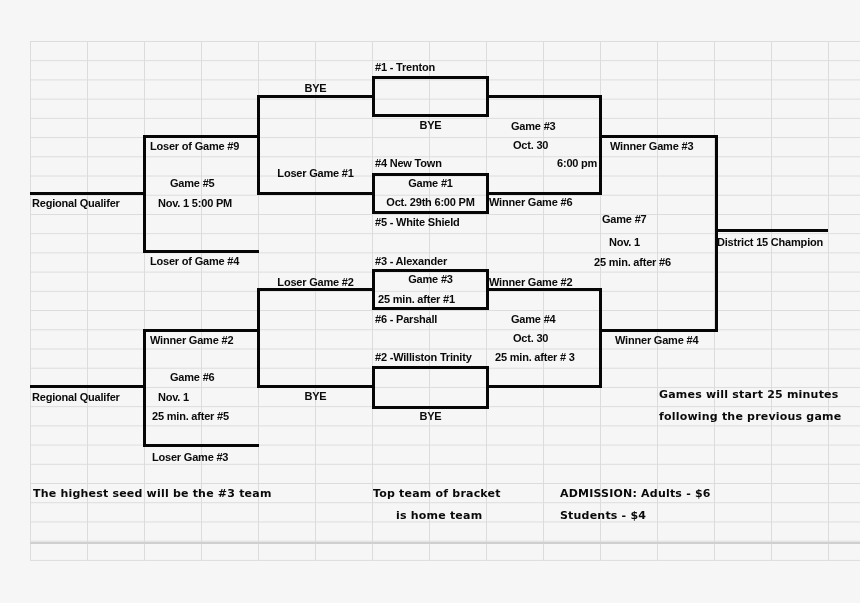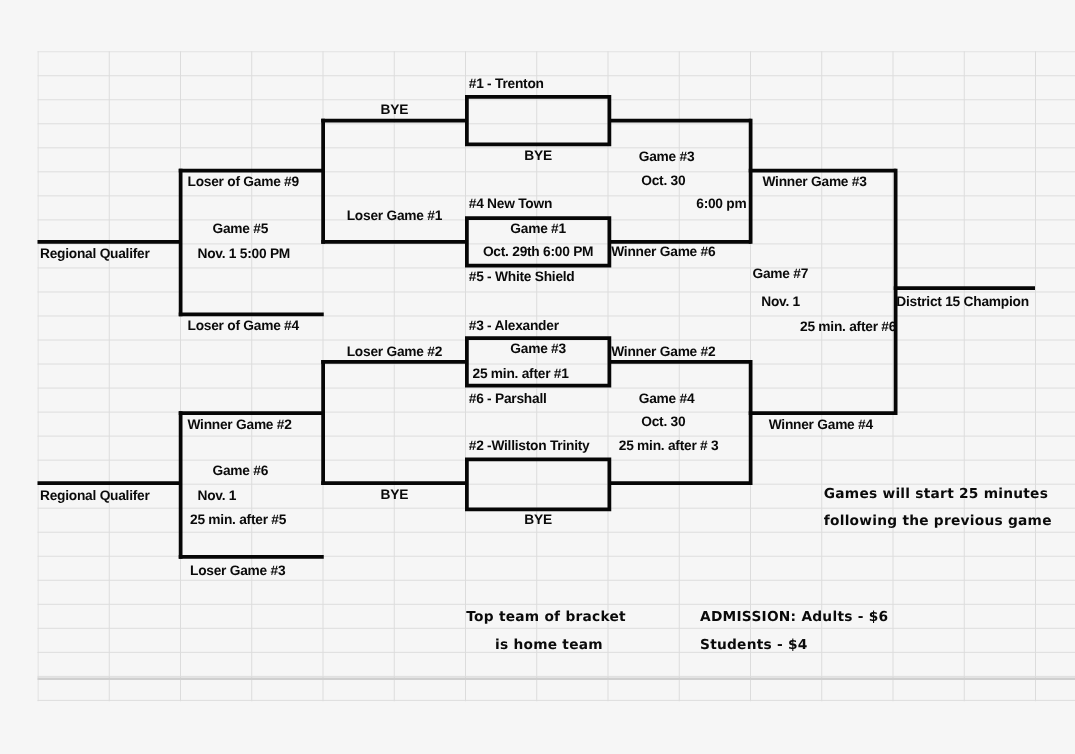--- a/index.html
+++ b/index.html
@@ -109,23 +109,24 @@
 
   <div class="lbl" style="left:150px;top:334px;">Winner Game #2</div>
   <div class="lbl" style="left:170px;top:371px;text-align:center;">Game #6</div>
   <div class="lbl" style="left:158px;top:391px;">Nov. 1</div>
   <div class="lbl" style="left:152px;top:410px;">25 min. after #5</div>
   <div class="lbl" style="left:32px;top:391px;">Regional Qualifer</div>
   <div class="lbl" style="left:152px;top:451px;">Loser Game #3</div>
 
   <div class="lbl" style="left:602px;top:213px;">Game #7</div>
   <div class="lbl" style="left:609px;top:236px;">Nov. 1</div>
-  <div class="lbl" style="left:640px;top:256px;">25 min. after #6</div>
+  <div class="lbl" style="left:594px;top:256px;">25 min. after #6</div>
   <div class="lbl" style="left:717px;top:236px;">District 15 Champion</div>
 
   <div class="note" style="left:659px;top:388px;">Games will start 25 minutes</div>
   <div class="note" style="left:659px;top:410px;">following the previous game</div>
+  <div class="note" style="left:33px;top:487px;">The highest seed will be the #3 team</div>
   <div class="note" style="left:373px;top:487px;">Top team of bracket</div>
   <div class="note" style="left:396px;top:509px;">is home team</div>
   <div class="note rt" style="right:35px;top:487px;">ADMISSION:  Adults - $6</div>
   <div class="note rt" style="right:35px;top:509px;">Students - $4</div>
 
 </div>
 
 </body></html>

